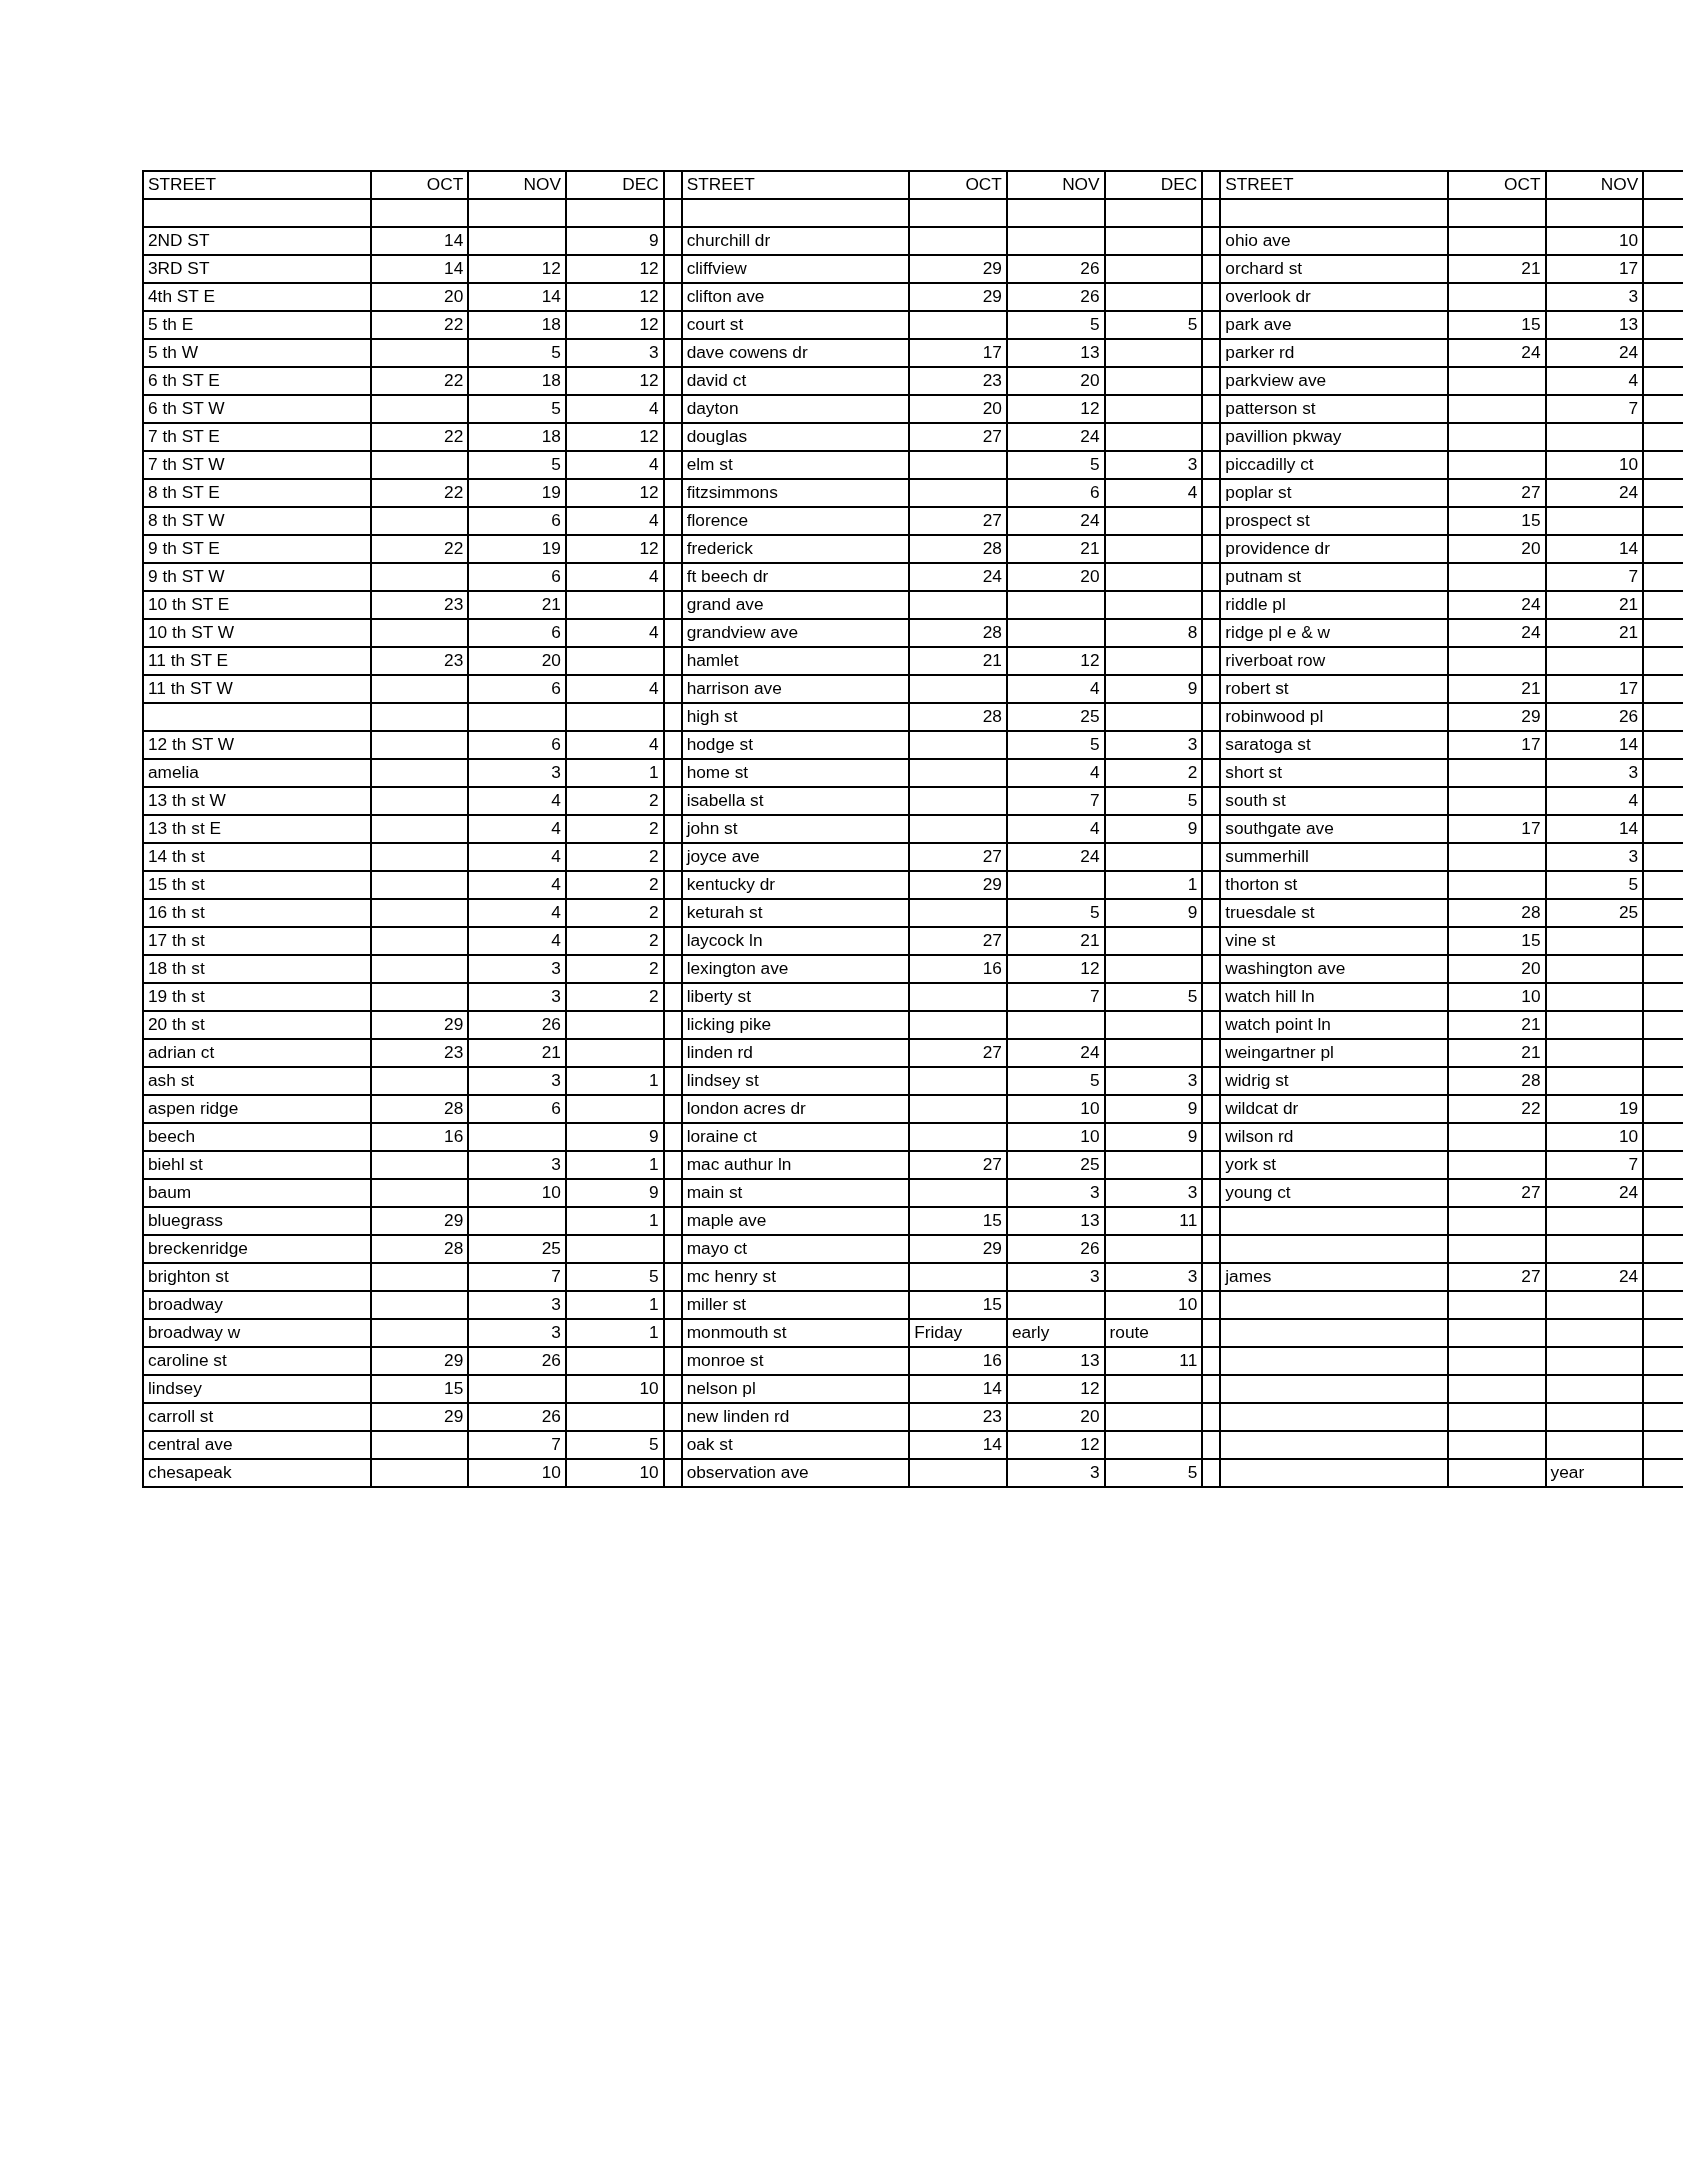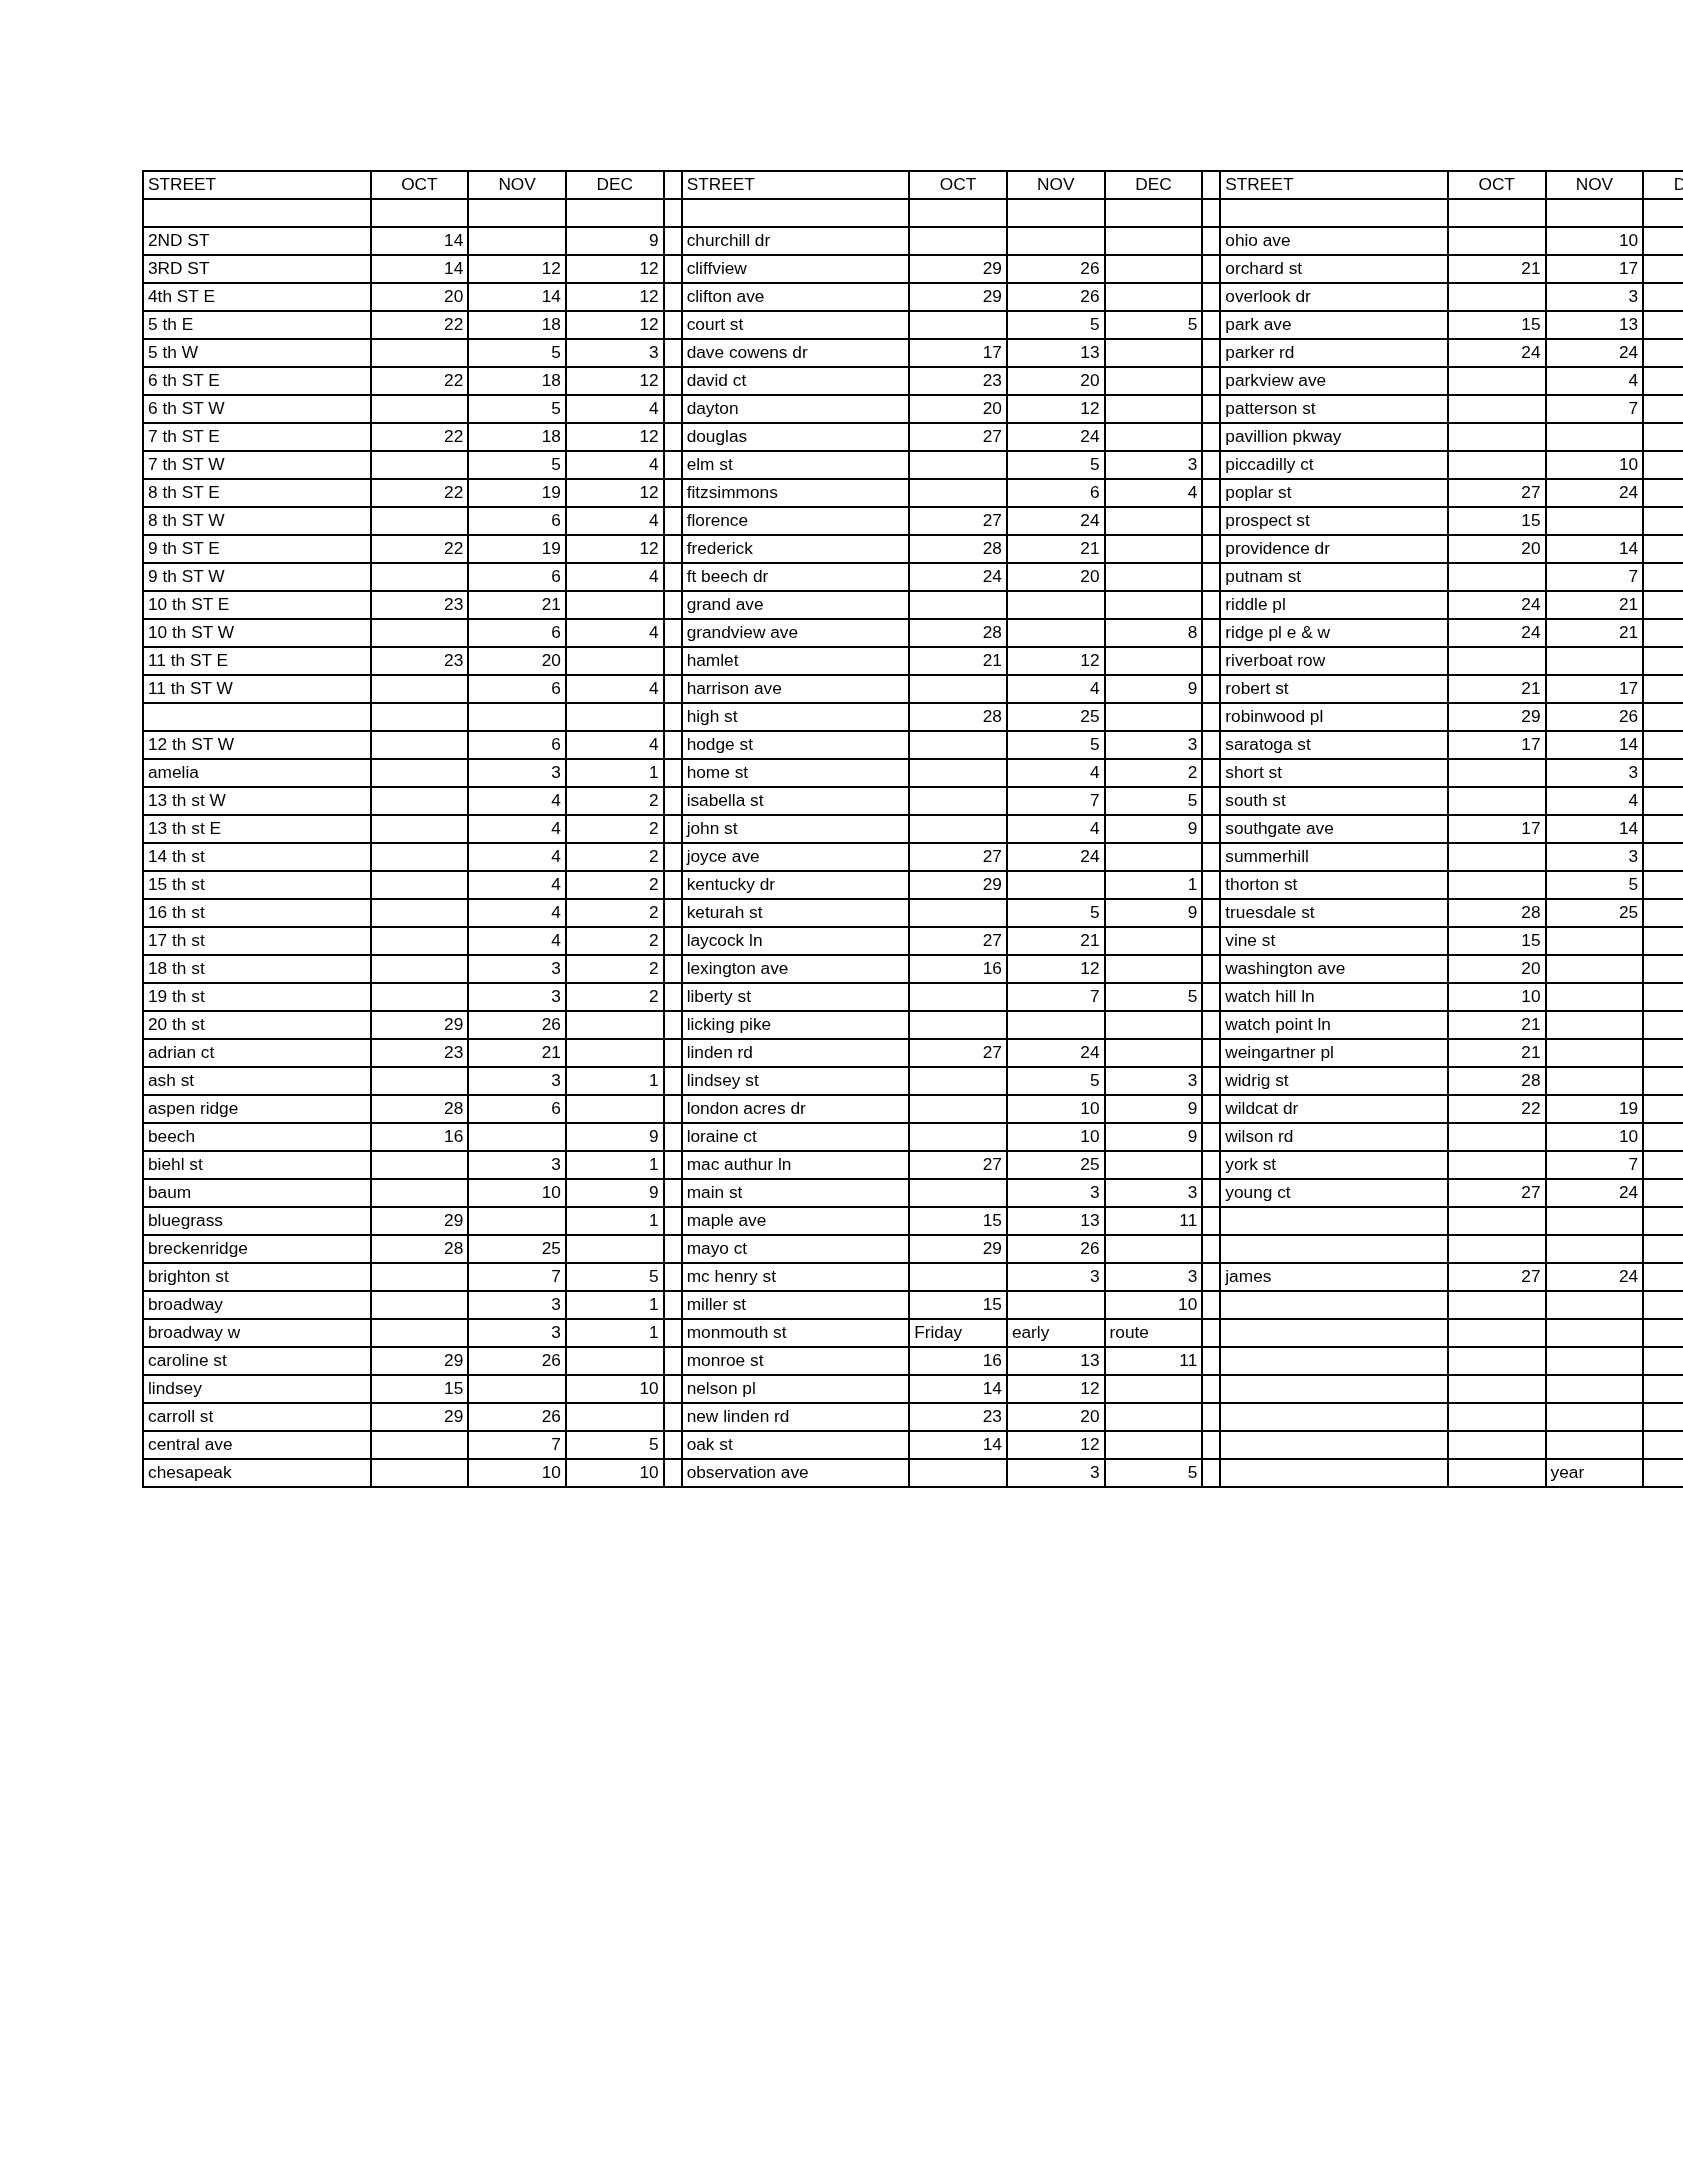--- a/index.html
+++ b/index.html
@@ -40,21 +40,21 @@
   
   col.c-street { width: 177px; }
   col.c-num    { width: 76px;  }
   col.c-gap    { width: 14px;  }
 
   td.street { text-align: left; }
   td.num    { text-align: right; padding-right: 6px; }
   td.gap    { border-left: 2px solid #000; border-right: 2px solid #000;
               border-top: 2px solid #000; border-bottom: 2px solid #000; }
   th.hdr    { text-align: left; font-weight: bold; font-size: 17.3px; }
-  th.hdr.num-hdr { text-align: center; }
+  th.hdr.num-hdr { text-align: right; }
   td.txtnum { text-align: left; padding-left: 5px; margin-left: 44px; }
 </style>
 </head>
 <body>
 
 <div id="sheet">
   <table class="grid">
     <colgroup>
       <col class="c-street">
         <col class="c-num">

